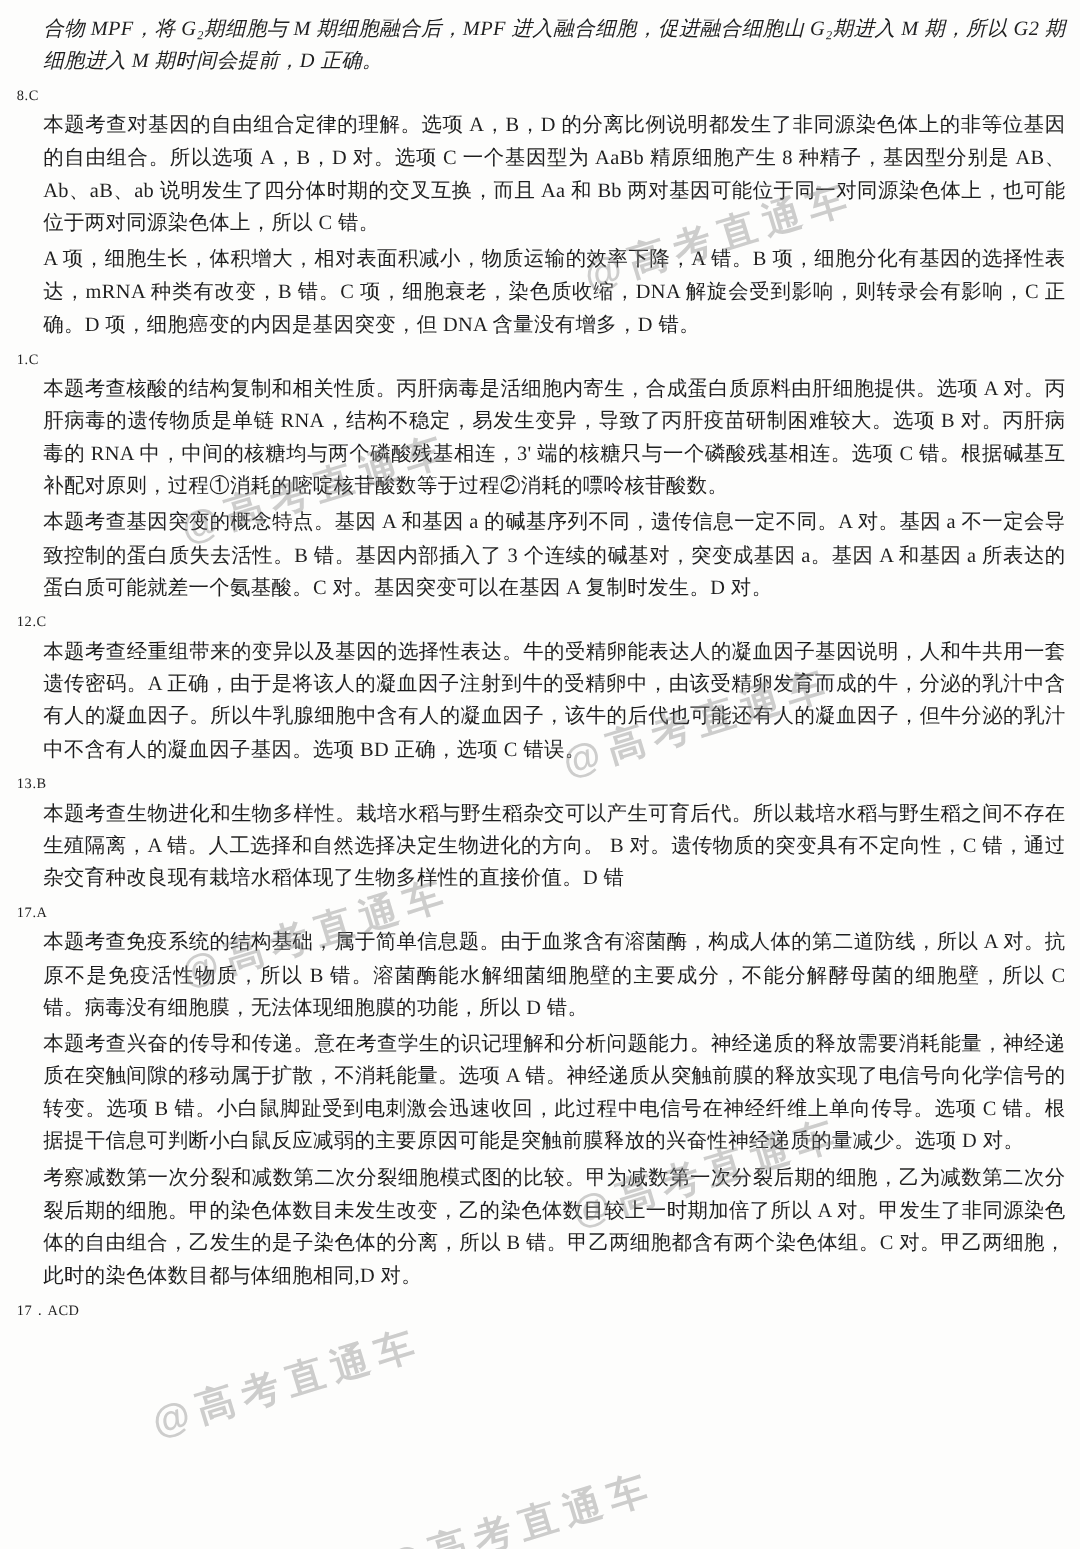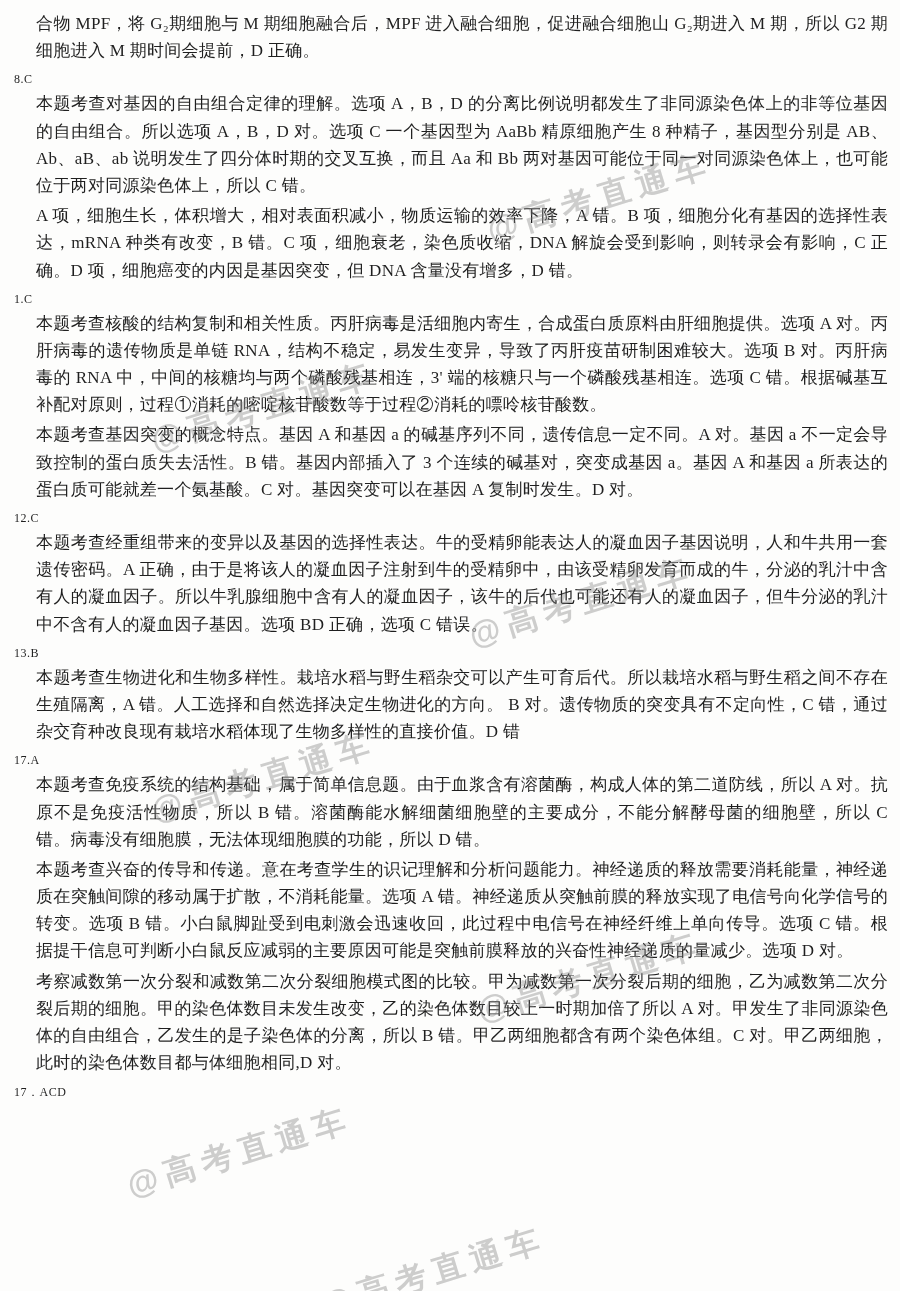--- a/index.html
+++ b/index.html
@@ -27,20 +27,21 @@
     letter-spacing: 0.5px;
   }
   .q-text {
     margin: 0 0 3px 22px;
     line-height: 1.6;
     text-align: justify;
     letter-spacing: 0.3px;
   }
   .intro .q-text {
     margin-top: 4px;
+    font-style: italic;
   }
   .watermark-layer {
     position: absolute;
     inset: 0;
     z-index: 2;
     pointer-events: none;
   }
   .watermark {
     position: absolute;
     font-family: "Liberation Sans", "DejaVu Sans", sans-serif;

